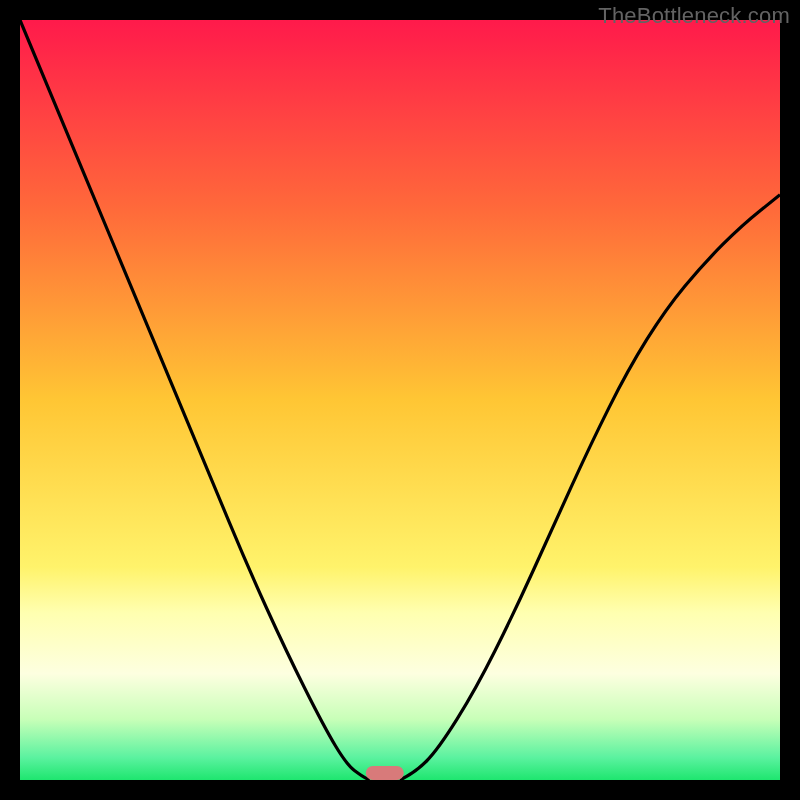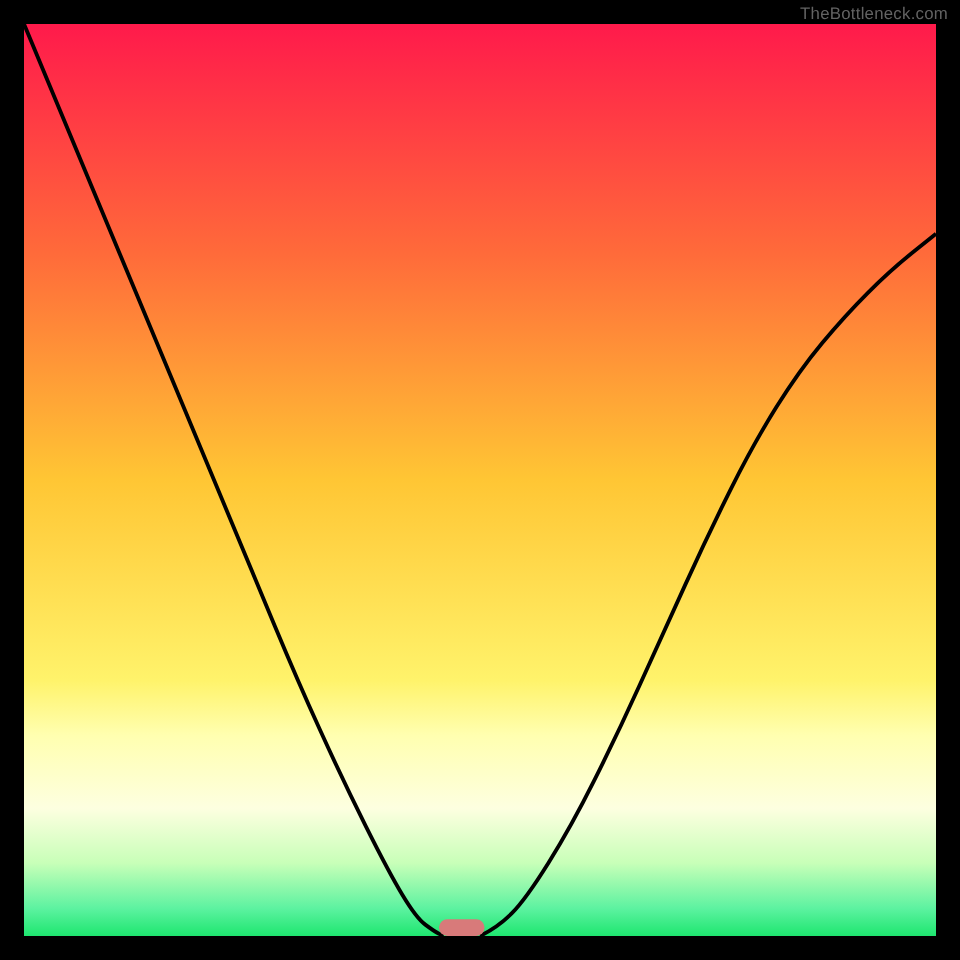--- a/index.html
+++ b/index.html
@@ -17,21 +17,21 @@
     top: 20px;
     width: 760px;
     height: 760px;
     box-sizing: border-box;
   }
   .watermark {
     position: absolute;
     top: 3px;
     right: 10px;
     color: #636363;
-    font-size: 14px;
+    font-size: 22px;
     font-weight: 500;
     letter-spacing: 0.2px;
     z-index: 10;
   }
   svg {
     display: block;
   }
 </style>
 </head>
 <body>

